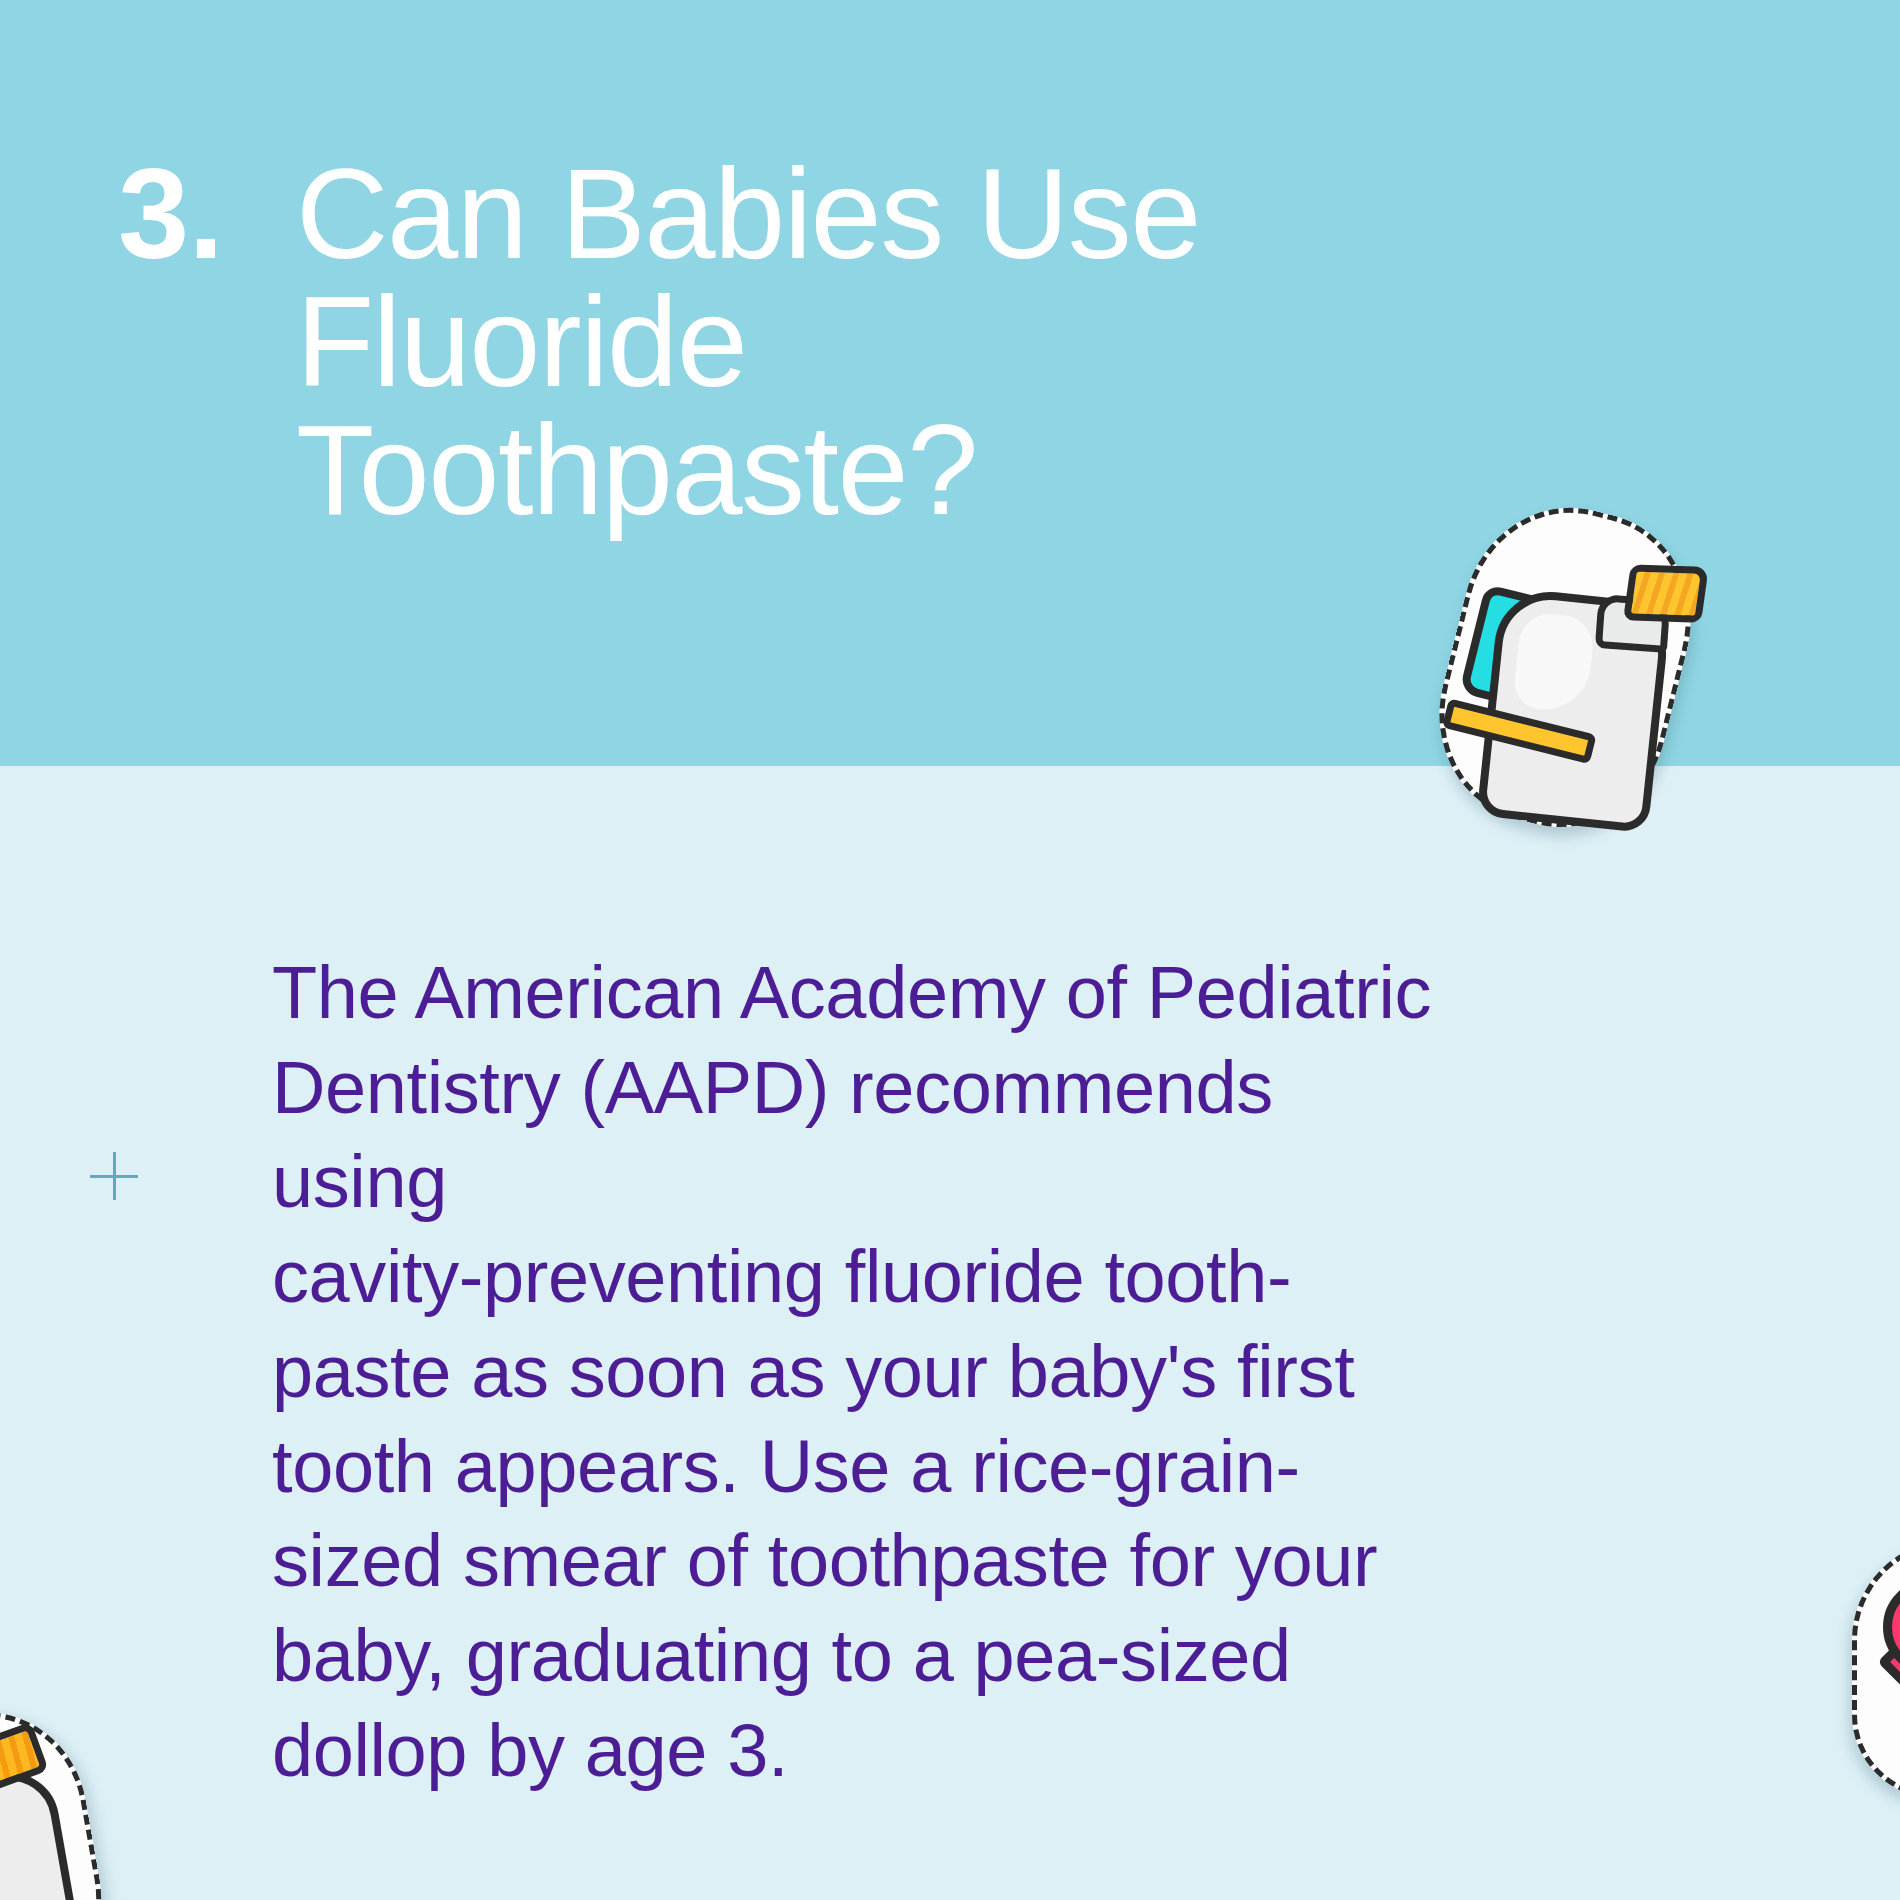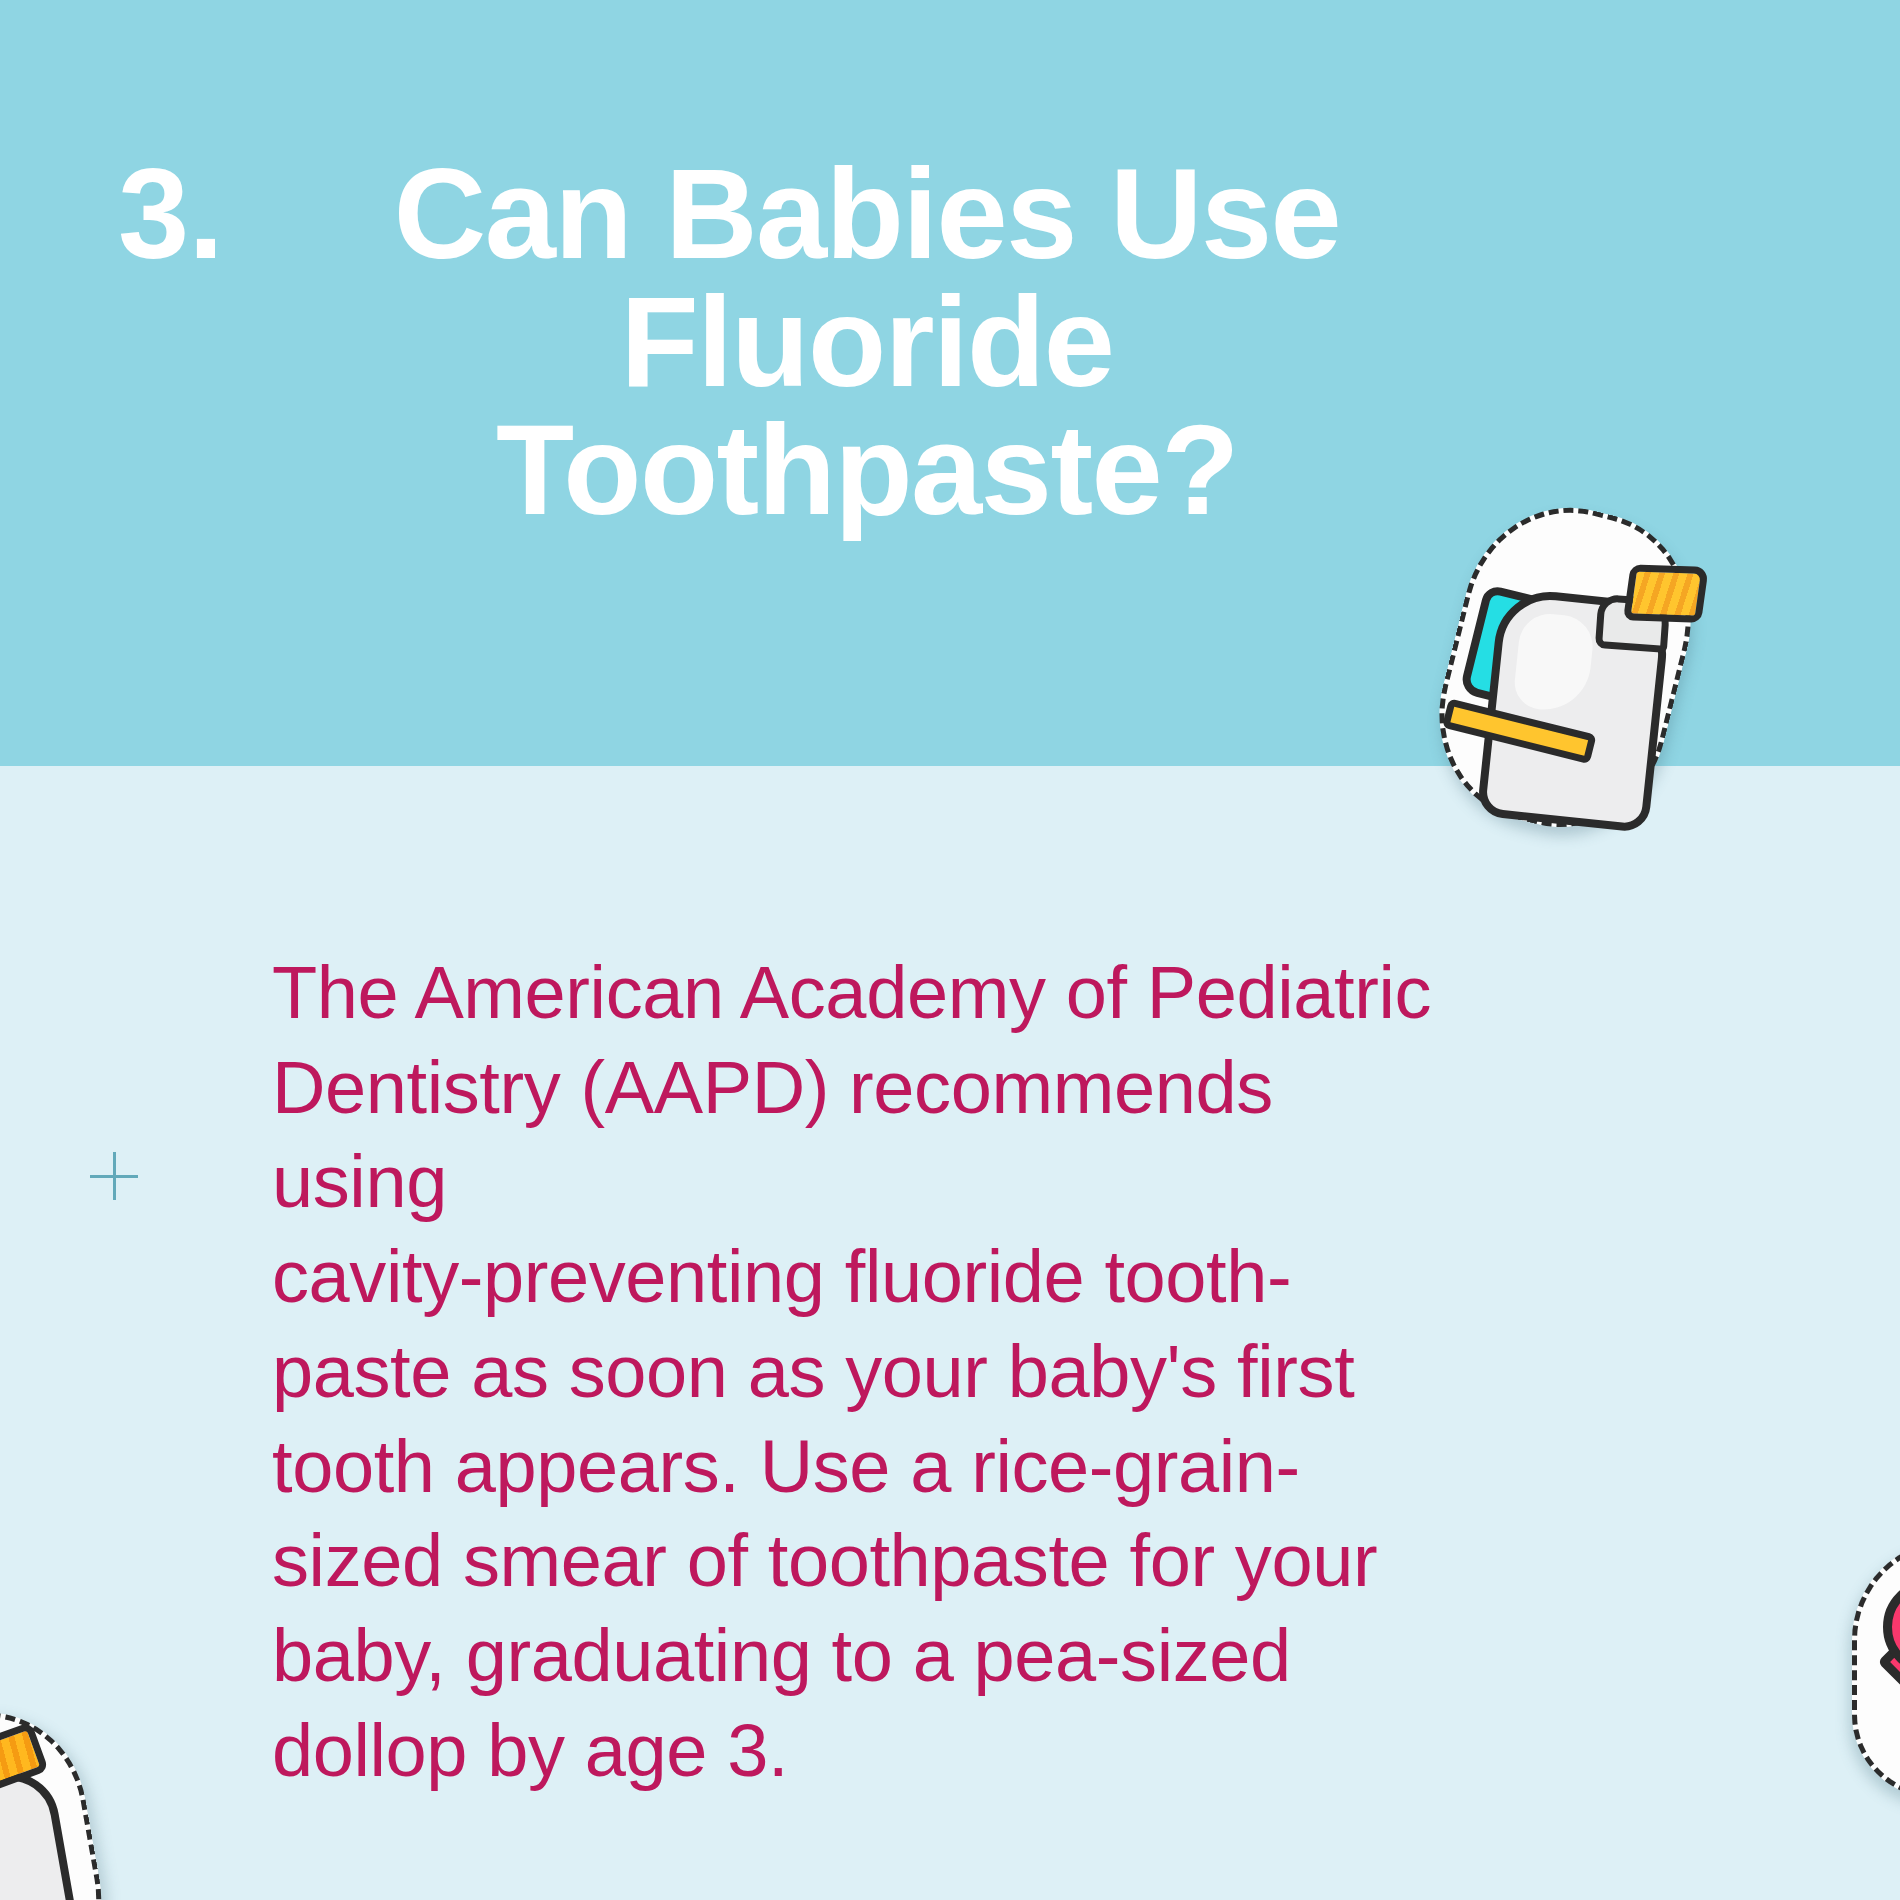--- a/index.html
+++ b/index.html
@@ -39,33 +39,32 @@
     font-size:128px;
     font-weight:bold;
     line-height:1.0;
     letter-spacing:-1px;
     width:178px;
   }
   #title-text {
     flex:1 1 auto;
     color:#ffffff;
     font-size:128px;
-    font-weight:bold;
+    font-weight:normal;
     line-height:1.0;
     letter-spacing:-1.5px;
     white-space:pre-line;
-    text-align:center;
   }
 
   
   #body-copy {
     position:absolute;
     left:272px; top:946px;
     width:1190px;
-    color:#be185d;
+    color:#4c1d95;
     font-size:74px;
     line-height:1.28;
     font-weight:normal;
     letter-spacing:-0.4px;
     white-space:pre-line;
     z-index:6;
   }
 
   
   #plus-mark {

